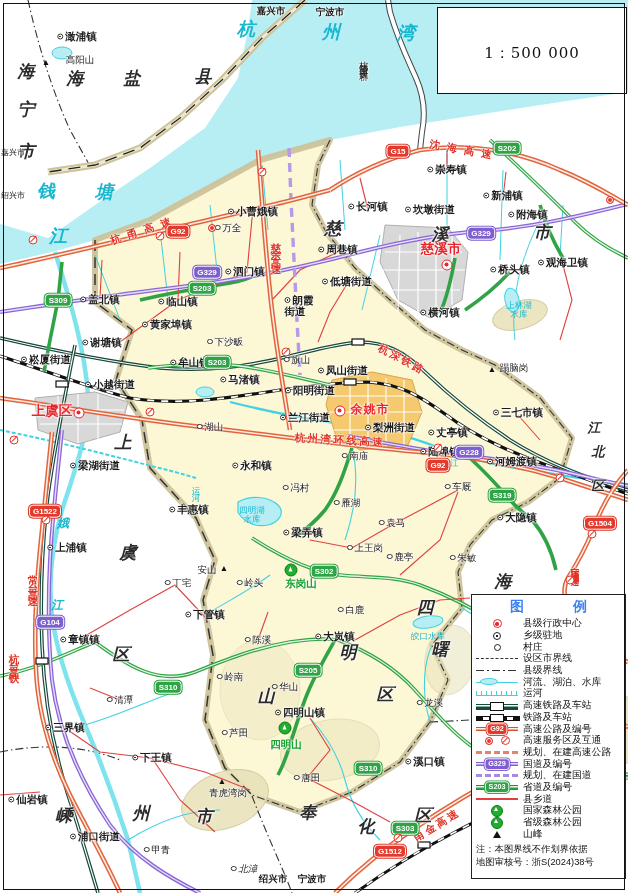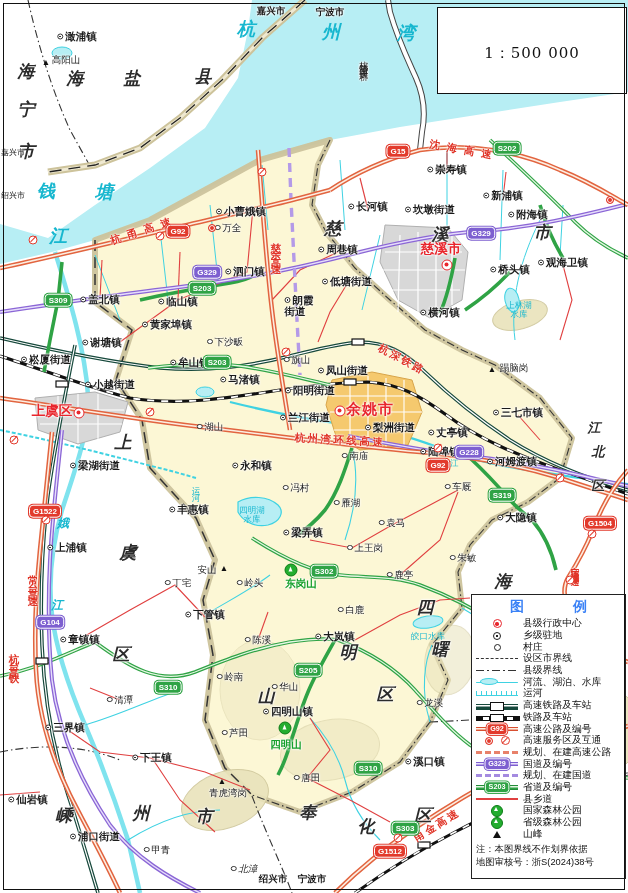--- a/index.html
+++ b/index.html
@@ -9,21 +9,21 @@
   #mapsvg{position:absolute;left:0;top:0;z-index:1;}
   #labels{position:absolute;left:0;top:0;width:628px;height:893px;z-index:10;}
   .lbl{position:absolute;transform:translate(-50%,-50%);white-space:pre;color:#1a1a1a;line-height:1.05;
        text-shadow:0 0 2px #fff,0 0 2px #fff,0 0 3px #fff;}
   .rg{font-family:"DejaVu Serif",serif;font-size:17px;font-weight:bold;font-style:italic;color:#2b2b2b;}
   .rg2{font-family:"DejaVu Serif",serif;font-size:13px;font-weight:bold;font-style:italic;color:#2b2b2b;}
   .wb{font-family:"DejaVu Serif",serif;font-size:18px;font-weight:bold;font-style:italic;color:#17b7cf;text-shadow:none;}
   .wm{font-family:"DejaVu Serif",serif;font-size:12px;font-weight:bold;font-style:italic;color:#17b7cf;text-shadow:none;}
   .ws{font-size:8.5px;color:#17b7cf;text-align:center;text-shadow:none;}
   .city{font-size:13.5px;font-weight:bold;color:#e8262d;}
-  .lg{font-size:15px;letter-spacing:1px;}
+  .lg{font-size:12px;letter-spacing:1px;}
   .tn{font-size:10.5px;font-weight:bold;}
   .vl{font-size:9.5px;}
   .tn::before{content:"";display:inline-block;width:4px;height:4px;border:1px solid #333;border-radius:50%;
       margin-right:2px;vertical-align:1px;background:radial-gradient(circle,#333 0 1px,#fff 1px);}
   .vl::before{content:"";display:inline-block;width:3.5px;height:3.5px;border:1px solid #333;border-radius:50%;
       margin-right:2px;vertical-align:1px;background:#fff;}
   .pk{font-size:9.5px;} .pm{font-size:8.5px;color:#111;text-shadow:none;}
   .gn{font-size:10.5px;font-weight:bold;color:#16a02c;}
   .rd{font-size:10.5px;font-weight:bold;color:#e03427;letter-spacing:7px;text-shadow:0 0 2px #fff,0 0 2px #fff;}
   .rd.tight{letter-spacing:2.5px;}
@@ -311,21 +311,21 @@
       <div class="lbl city lg" style="left: 370px; top: 409px; transform: translate(-50%, -50%);">余姚市</div>
       <div class="lbl city" style="left: 441px; top: 249px; transform: translate(-50%, -50%);">慈溪市</div>
       <div class="lbl city" style="left: 52px; top: 411px; transform: translate(-50%, -50%);">上虞区</div>
       <div class="lbl ed" style="left: 271px; top: 11px; transform: translate(-50%, -50%);">嘉兴市</div>
       <div class="lbl ed" style="left: 330px; top: 12px; transform: translate(-50%, -50%);">宁波市</div>
       <div class="lbl ed" style="left: 273px; top: 879px; transform: translate(-50%, -50%);">绍兴市</div>
       <div class="lbl ed" style="left: 312px; top: 879px; transform: translate(-50%, -50%);">宁波市</div>
       <div class="lbl ed2" style="left: 13px; top: 153px; transform: translate(-50%, -50%);">嘉兴市</div>
       <div class="lbl ed2" style="left: 13px; top: 196px; transform: translate(-50%, -50%);">绍兴市</div>
       <div class="lbl tn" style="left: 77px; top: 37px; transform: translate(-50%, -50%);">澉浦镇</div>
-      <div class="lbl tn" style="left: 241px; top: 212px; transform: translate(-50%, -50%);">小曹娥镇</div>
+      <div class="lbl tn" style="left: 253px; top: 212px; transform: translate(-50%, -50%);">小曹娥镇</div>
       <div class="lbl tn" style="left: 245px; top: 272px; transform: translate(-50%, -50%);">泗门镇</div>
       <div class="lbl tn" style="left: 178px; top: 302px; transform: translate(-50%, -50%);">临山镇</div>
       <div class="lbl tn" style="left: 167px; top: 325px; transform: translate(-50%, -50%);">黄家埠镇</div>
       <div class="lbl tn" style="left: 100px; top: 300px; transform: translate(-50%, -50%);">盖北镇</div>
       <div class="lbl tn" style="left: 102px; top: 343px; transform: translate(-50%, -50%);">谢塘镇</div>
       <div class="lbl tn" style="left: 46px; top: 360px; transform: translate(-50%, -50%);">崧厦街道</div>
       <div class="lbl tn" style="left: 110px; top: 385px; transform: translate(-50%, -50%);">小越街道</div>
       <div class="lbl tn" style="left: 190px; top: 363px; transform: translate(-50%, -50%);">牟山镇</div>
       <div class="lbl tn" style="left: 240px; top: 380px; transform: translate(-50%, -50%);">马渚镇</div>
       <div class="lbl tn" style="left: 299px; top: 306px; transform: translate(-50%, -50%);">朗霞
@@ -352,49 +352,49 @@
       <div class="lbl tn" style="left: 517px; top: 518px; transform: translate(-50%, -50%);">大隐镇</div>
       <div class="lbl tn" style="left: 303px; top: 533px; transform: translate(-50%, -50%);">梁弄镇</div>
       <div class="lbl tn" style="left: 95px; top: 466px; transform: translate(-50%, -50%);">梁湖街道</div>
       <div class="lbl tn" style="left: 189px; top: 510px; transform: translate(-50%, -50%);">丰惠镇</div>
       <div class="lbl tn" style="left: 67px; top: 548px; transform: translate(-50%, -50%);">上浦镇</div>
       <div class="lbl tn" style="left: 205px; top: 615px; transform: translate(-50%, -50%);">下管镇</div>
       <div class="lbl tn" style="left: 80px; top: 640px; transform: translate(-50%, -50%);">章镇镇</div>
       <div class="lbl tn" style="left: 65px; top: 728px; transform: translate(-50%, -50%);">三界镇</div>
       <div class="lbl tn" style="left: 152px; top: 758px; transform: translate(-50%, -50%);">下王镇</div>
       <div class="lbl tn" style="left: 335px; top: 637px; transform: translate(-50%, -50%);">大岚镇</div>
-      <div class="lbl tn" style="left: 288px; top: 713px; transform: translate(-50%, -50%); font-family: Liberation Mono, monospace;">四明山镇</div>
+      <div class="lbl tn" style="left: 300px; top: 713px; transform: translate(-50%, -50%);">四明山镇</div>
       <div class="lbl tn" style="left: 425px; top: 762px; transform: translate(-50%, -50%);">溪口镇</div>
       <div class="lbl tn" style="left: 28px; top: 800px; transform: translate(-50%, -50%);">仙岩镇</div>
       <div class="lbl tn" style="left: 95px; top: 837px; transform: translate(-50%, -50%);">浦口街道</div>
       <div class="lbl vl" style="left: 217px; top: 228px; transform: translate(-50%, -50%); padding-left: 22px;">万全</div>
       <div class="lbl vl" style="left: 225px; top: 342px; transform: translate(-50%, -50%);">下沙畈</div>
       <div class="lbl vl" style="left: 297px; top: 360px; transform: translate(-50%, -50%);">旗山</div>
       <div class="lbl vl" style="left: 210px; top: 427px; transform: translate(-50%, -50%);">湖山</div>
       <div class="lbl vl" style="left: 296px; top: 488px; transform: translate(-50%, -50%);">冯村</div>
       <div class="lbl vl" style="left: 355px; top: 456px; transform: translate(-50%, -50%);">南庙</div>
       <div class="lbl vl" style="left: 458px; top: 487px; transform: translate(-50%, -50%);">车厩</div>
       <div class="lbl vl" style="left: 463px; top: 558px; transform: translate(-50%, -50%);">朱敏</div>
       <div class="lbl vl" style="left: 347px; top: 503px; transform: translate(-50%, -50%);">雁湖</div>
       <div class="lbl vl" style="left: 392px; top: 523px; transform: translate(-50%, -50%);">袁马</div>
       <div class="lbl vl" style="left: 365px; top: 548px; transform: translate(-50%, -50%);">上王岗</div>
-      <div class="lbl vl" style="left: 400px; top: 575px; transform: translate(-50%, -50%);">鹿亭</div>
+      <div class="lbl vl" style="left: 400px; top: 557px; transform: translate(-50%, -50%);">鹿亭</div>
       <div class="lbl vl" style="left: 178px; top: 583px; transform: translate(-50%, -50%);">丁宅</div>
       <div class="lbl vl" style="left: 120px; top: 700px; transform: translate(-50%, -50%);">清潭</div>
       <div class="lbl vl" style="left: 230px; top: 677px; transform: translate(-50%, -50%);">岭南</div>
       <div class="lbl vl" style="left: 258px; top: 640px; transform: translate(-50%, -50%);">陈溪</div>
       <div class="lbl vl" style="left: 250px; top: 583px; transform: translate(-50%, -50%);">岭头</div>
       <div class="lbl vl" style="left: 351px; top: 610px; transform: translate(-50%, -50%);">白鹿</div>
       <div class="lbl vl" style="left: 285px; top: 687px; transform: translate(-50%, -50%);">华山</div>
       <div class="lbl vl" style="left: 235px; top: 733px; transform: translate(-50%, -50%);">芦田</div>
       <div class="lbl vl" style="left: 307px; top: 778px; transform: translate(-50%, -50%);">唐田</div>
       <div class="lbl vl" style="left: 430px; top: 703px; transform: translate(-50%, -50%);">龙溪</div>
       <div class="lbl vl" style="left: 157px; top: 850px; transform: translate(-50%, -50%);">甲青</div>
       <div class="lbl vl" style="left: 244px; top: 869px; transform: translate(-50%, -50%); font-style: italic;">北漳</div>
-      <div class="lbl pk" style="left: 66px; top: 60px; transform: translate(-50%, -50%);">高阳山</div>
+      <div class="lbl pk" style="left: 80px; top: 60px; transform: translate(-50%, -50%);">高阳山</div>
       <div class="lbl pk" style="left: 207px; top: 570px; transform: translate(-50%, -50%);">安山</div>
       <div class="lbl pk" style="left: 514px; top: 368px; transform: translate(-50%, -50%);">蹋脑岗</div>
       <div class="lbl pk" style="left: 228px; top: 766px; transform: translate(-50%, -50%); margin-top: 27px;">青虎湾岗</div>
       <div class="lbl pm" style="left: 46px; top: 62px; transform: translate(-50%, -50%);">▲</div>
       <div class="lbl pm" style="left: 224px; top: 568px; transform: translate(-50%, -50%);">▲</div>
       <div class="lbl pm" style="left: 492px; top: 369px; transform: translate(-50%, -50%);">▲</div>
       <div class="lbl pm" style="left: 222px; top: 781px; transform: translate(-50%, -50%);">▲</div>
       <div class="lbl gn" style="left: 301px; top: 584px; transform: translate(-50%, -50%);">东岗山</div>
       <div class="lbl gn" style="left: 286px; top: 745px; transform: translate(-50%, -50%);">四明山</div>
       <div class="lbl rd" style="left: 464px; top: 150px; transform: translate(-50%, -50%) rotate(10deg);">沈海高速</div>

